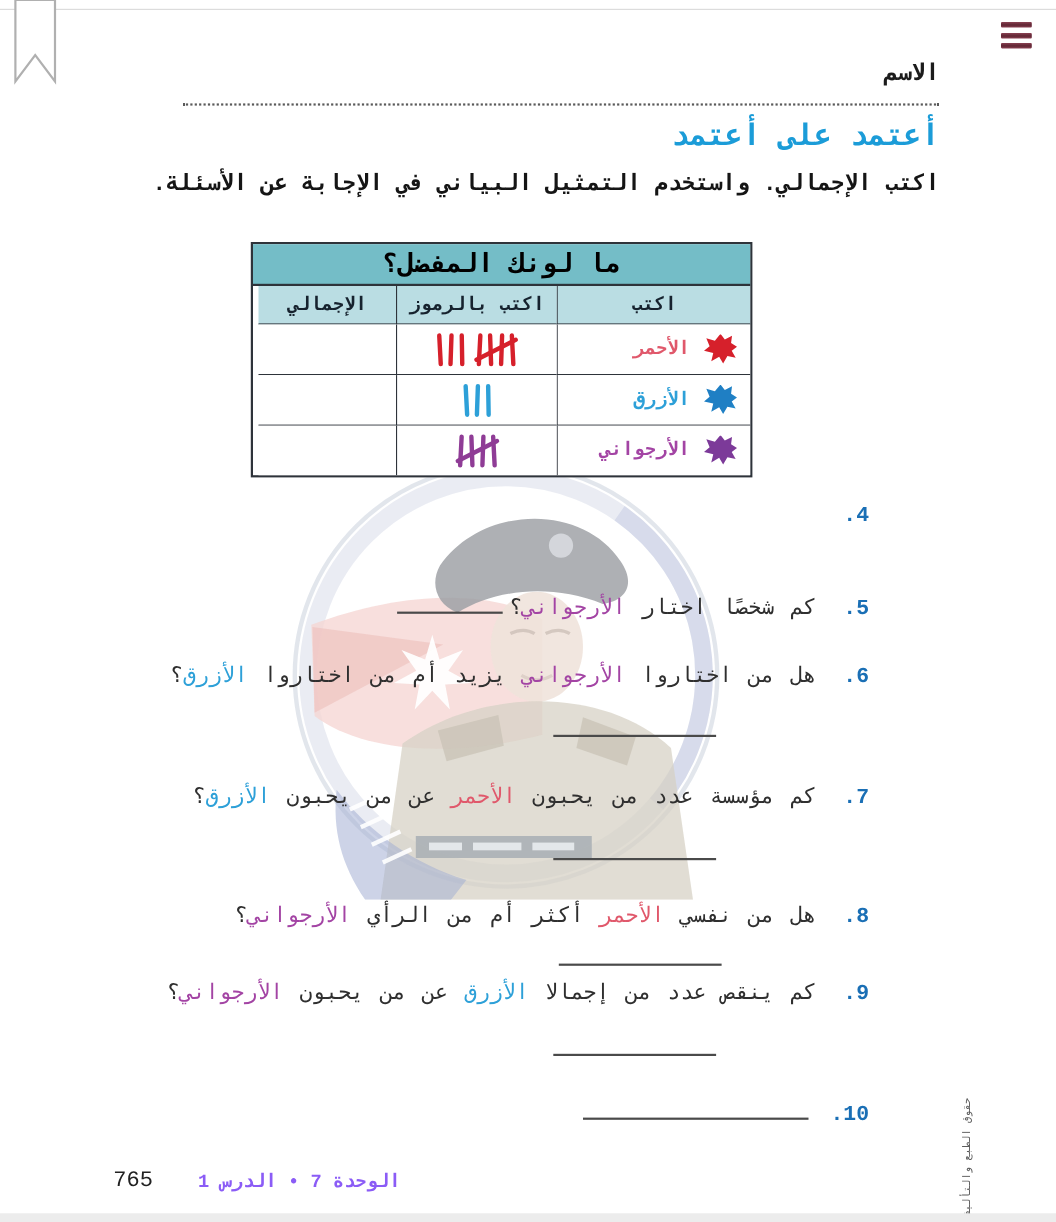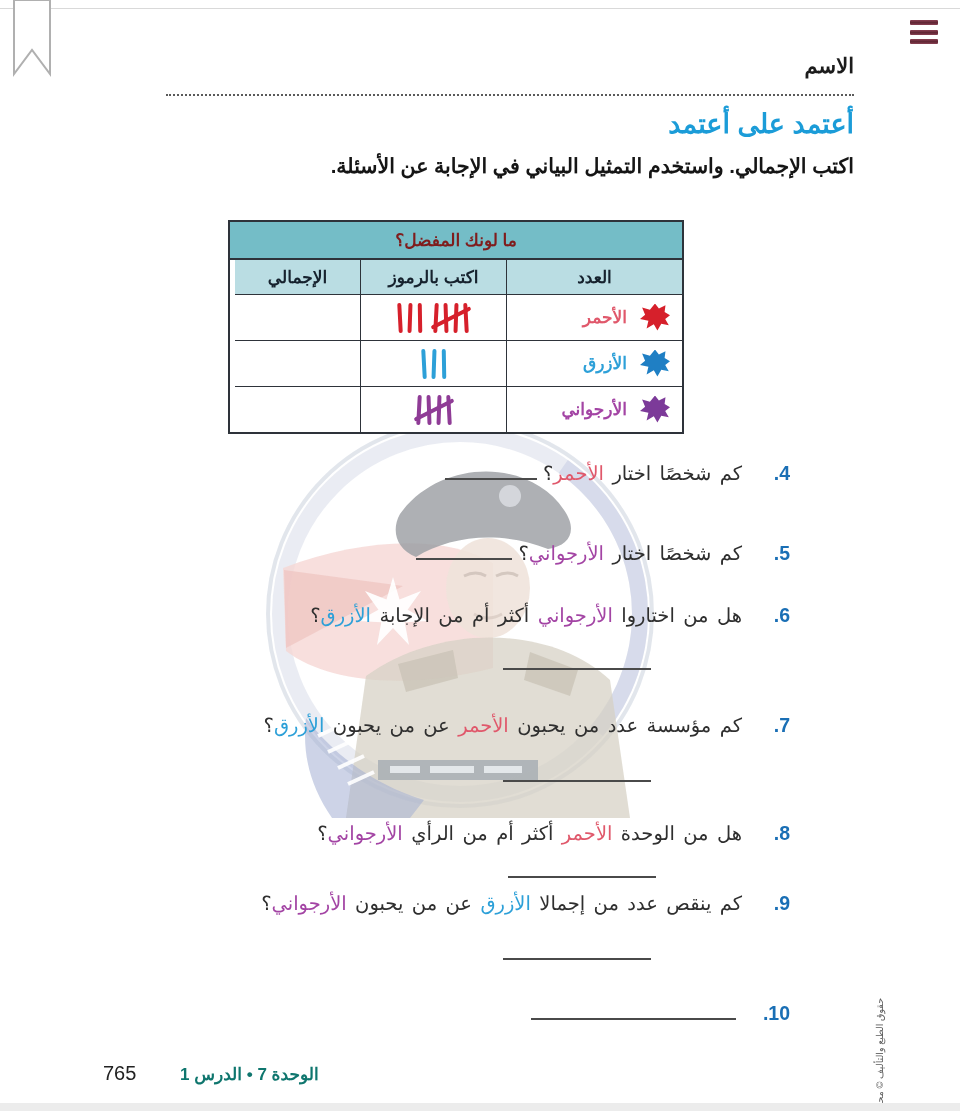--- a/index.html
+++ b/index.html
@@ -1,18 +1,18 @@
 <!DOCTYPE html>
 <html lang="ar" dir="rtl" style="--accent_blue: #1b9cd8; --number_blue: #1a6fb5; --table_title_bg: #74bdc7; --table_header_bg: #badde3; --table_border: #2e333a; --menu_maroon: #6e2f3d;"><head>
 <meta charset="utf-8">
 <style>
   html,body{margin:0;padding:0;background:#fff;}
   .page{
     position:relative;width:960px;height:1111px;overflow:hidden;background:#fff;
-    font-family:Liberation Sans, sans-serif;direction:rtl;
+    font-family:Liberation Mono, monospace;direction:rtl;
   }
   .edge-top{position:absolute;top:8px;left:0;width:100%;height:1px;background:#d9d9d9;}
   .edge-bottom{position:absolute;bottom:0;left:0;width:100%;height:8px;background:#ececec;}
 
   
   .bookmark{position:absolute;left:12px;top:0;}
 
   
   .menu-btn{position:absolute;left:auto;right:22px;top:20px;width:28px;height:24px;
     display:flex;flex-direction:column;justify-content:space-between;cursor:pointer;}
@@ -25,21 +25,21 @@
     border-bottom:2px dotted #5a5a5a;}
 
   .heading{position:absolute;top:108px;right:106px;font-size:27px;font-weight:bold;color:var(--accent_blue);}
   .instruction{position:absolute;top:154px;right:106px;font-size:20.5px;font-weight:bold;color:#151515;
     letter-spacing:0;}
 
   
   .wtable{position:absolute;top:220px;left:228px;width:452px;border:2.5px solid var(--table_border);
     background:#fff;z-index:3;}
   .t-title{height:36px;background:var(--table_title_bg);border-bottom:2px solid var(--table_border);
-    display:flex;align-items:center;justify-content:center;font-size:17px;font-weight:bold;color:#7f1d1d;}
+    display:flex;align-items:center;justify-content:center;font-size:24px;font-weight:bold;color:#000000;}
   .t-grid{display:grid;grid-template-columns:176px 146px 125px;}
   .t-cell{border-left:1.5px solid var(--table_border);border-bottom:1.5px solid var(--table_border);
     display:flex;align-items:center;justify-content:center;}
   .t-grid .t-cell:nth-child(3n){border-left:none;}
   .t-grid .t-cell:nth-last-child(-n+3){border-bottom:none;}
   .t-head{height:34px;background:var(--table_header_bg);font-size:17px;font-weight:bold;color:#16222e;}
   .t-row-cell{height:45px;background:#fff;}
   .cell-color{justify-content:flex-start;padding-right:12px;gap:13px;}
   .color-label{font-size:17px;font-weight:bold;}
 
@@ -85,21 +85,21 @@
   
   .watermark{position:absolute;left:248px;top:418px;width:430px;height:400px;z-index:1;opacity:.55;
     pointer-events:none;}
 
   
   .copyright{position:absolute;top:998px;right:86px;width:272px;height:15px;
     transform-origin:top right;transform:rotate(-90deg);
     font-size:9.5px;color:#5c5c5c;white-space:nowrap;text-align:right;}
 
   
-  .footer-unit{position:absolute;top:1064px;left:180px;font-size:17px;font-weight:bold;color:#0f766e;direction:rtl;}
+  .footer-unit{position:absolute;top:1064px;left:180px;font-size:17px;font-weight:bold;color:#8b5cf6;direction:rtl;}
   .footer-page{position:absolute;top:1062px;left:103px;font-size:20px;color:#222;}
 </style>
 </head>
 <body>
 
 <div class="page">
 
   <div class="edge-top"></div>
 
   <div class="bookmark">
@@ -154,21 +154,21 @@
         <line x1="80" y1="334" x2="106" y2="322"></line>
         <line x1="90" y1="350" x2="116" y2="338"></line>
         <line x1="100" y1="366" x2="126" y2="354"></line>
       </g>
     </svg>
   </div>
 
   <div class="wtable">
     <div class="t-title">ما لونك المفضل؟</div>
     <div class="t-grid">
-      <div class="t-cell t-head">العدد</div>
+      <div class="t-cell t-head">اكتب</div>
       <div class="t-cell t-head">اكتب بالرموز</div>
       <div class="t-cell t-head">الإجمالي</div>
 
     <div class="t-cell t-row-cell cell-color">
           <span class="splat" style="background: radial-gradient(circle at 45% 40%, rgb(214, 32, 43) 0%, rgb(214, 32, 43) 55%, rgb(214, 32, 43) 100%);"></span>
           <span class="color-label" style="color: rgb(224, 88, 107);">الأحمر</span>
         </div>
         <div class="t-cell t-row-cell">
           <div class="tally">
             <span class="singles">
@@ -215,37 +215,36 @@
             </span>
           </div>
         </div>
         <div class="t-cell t-row-cell"></div>
       </div>
   </div>
 
   <div id="questions">
       <div class="q q-q4">
         <span class="qnum">4.</span>
-        <span class="qtext"><span>كم شخصًا اختار </span><span style="color: rgb(224, 88, 107);">الأحمر</span><span>؟</span><span class="blank"></span></span>
       </div>
       <div class="q q-q5">
         <span class="qnum">5.</span>
         <span class="qtext"><span>كم شخصًا اختار </span><span style="color: rgb(163, 68, 164);">الأرجواني</span><span>؟</span><span class="blank"></span></span>
       </div>
       <div class="q q-q6">
         <span class="qnum">6.</span>
-        <span class="qtext"><span>هل من اختاروا </span><span style="color: rgb(163, 68, 164);">الأرجواني</span><span> أكثر أم من الإجابة </span><span style="color: rgb(45, 160, 216);">الأزرق</span><span>؟</span></span>
+        <span class="qtext"><span>هل من اختاروا </span><span style="color: rgb(163, 68, 164);">الأرجواني</span><span> يزيد أم من اختاروا </span><span style="color: rgb(45, 160, 216);">الأزرق</span><span>؟</span></span>
       </div>
       <div class="q q-q7">
         <span class="qnum">7.</span>
         <span class="qtext"><span>كم مؤسسة عدد من يحبون </span><span style="color: rgb(224, 88, 107);">الأحمر</span><span> عن من يحبون </span><span style="color: rgb(45, 160, 216);">الأزرق</span><span>؟</span></span>
       </div>
       <div class="q q-q8">
         <span class="qnum">8.</span>
-        <span class="qtext"><span>هل من الوحدة </span><span style="color: rgb(224, 88, 107);">الأحمر</span><span> أكثر أم من الرأي </span><span style="color: rgb(163, 68, 164);">الأرجواني</span><span>؟</span></span>
+        <span class="qtext"><span>هل من نفسي </span><span style="color: rgb(224, 88, 107);">الأحمر</span><span> أكثر أم من الرأي </span><span style="color: rgb(163, 68, 164);">الأرجواني</span><span>؟</span></span>
       </div>
       <div class="q q-q9">
         <span class="qnum">9.</span>
         <span class="qtext"><span>كم ينقص عدد من إجمالا </span><span style="color: rgb(45, 160, 216);">الأزرق</span><span> عن من يحبون </span><span style="color: rgb(163, 68, 164);">الأرجواني</span><span>؟</span></span>
       </div>
       <div class="q q-q10">
         <span class="qnum">10.</span>
         <span class="qtext"><span class="blank"></span></span>
       </div>
     </div>

